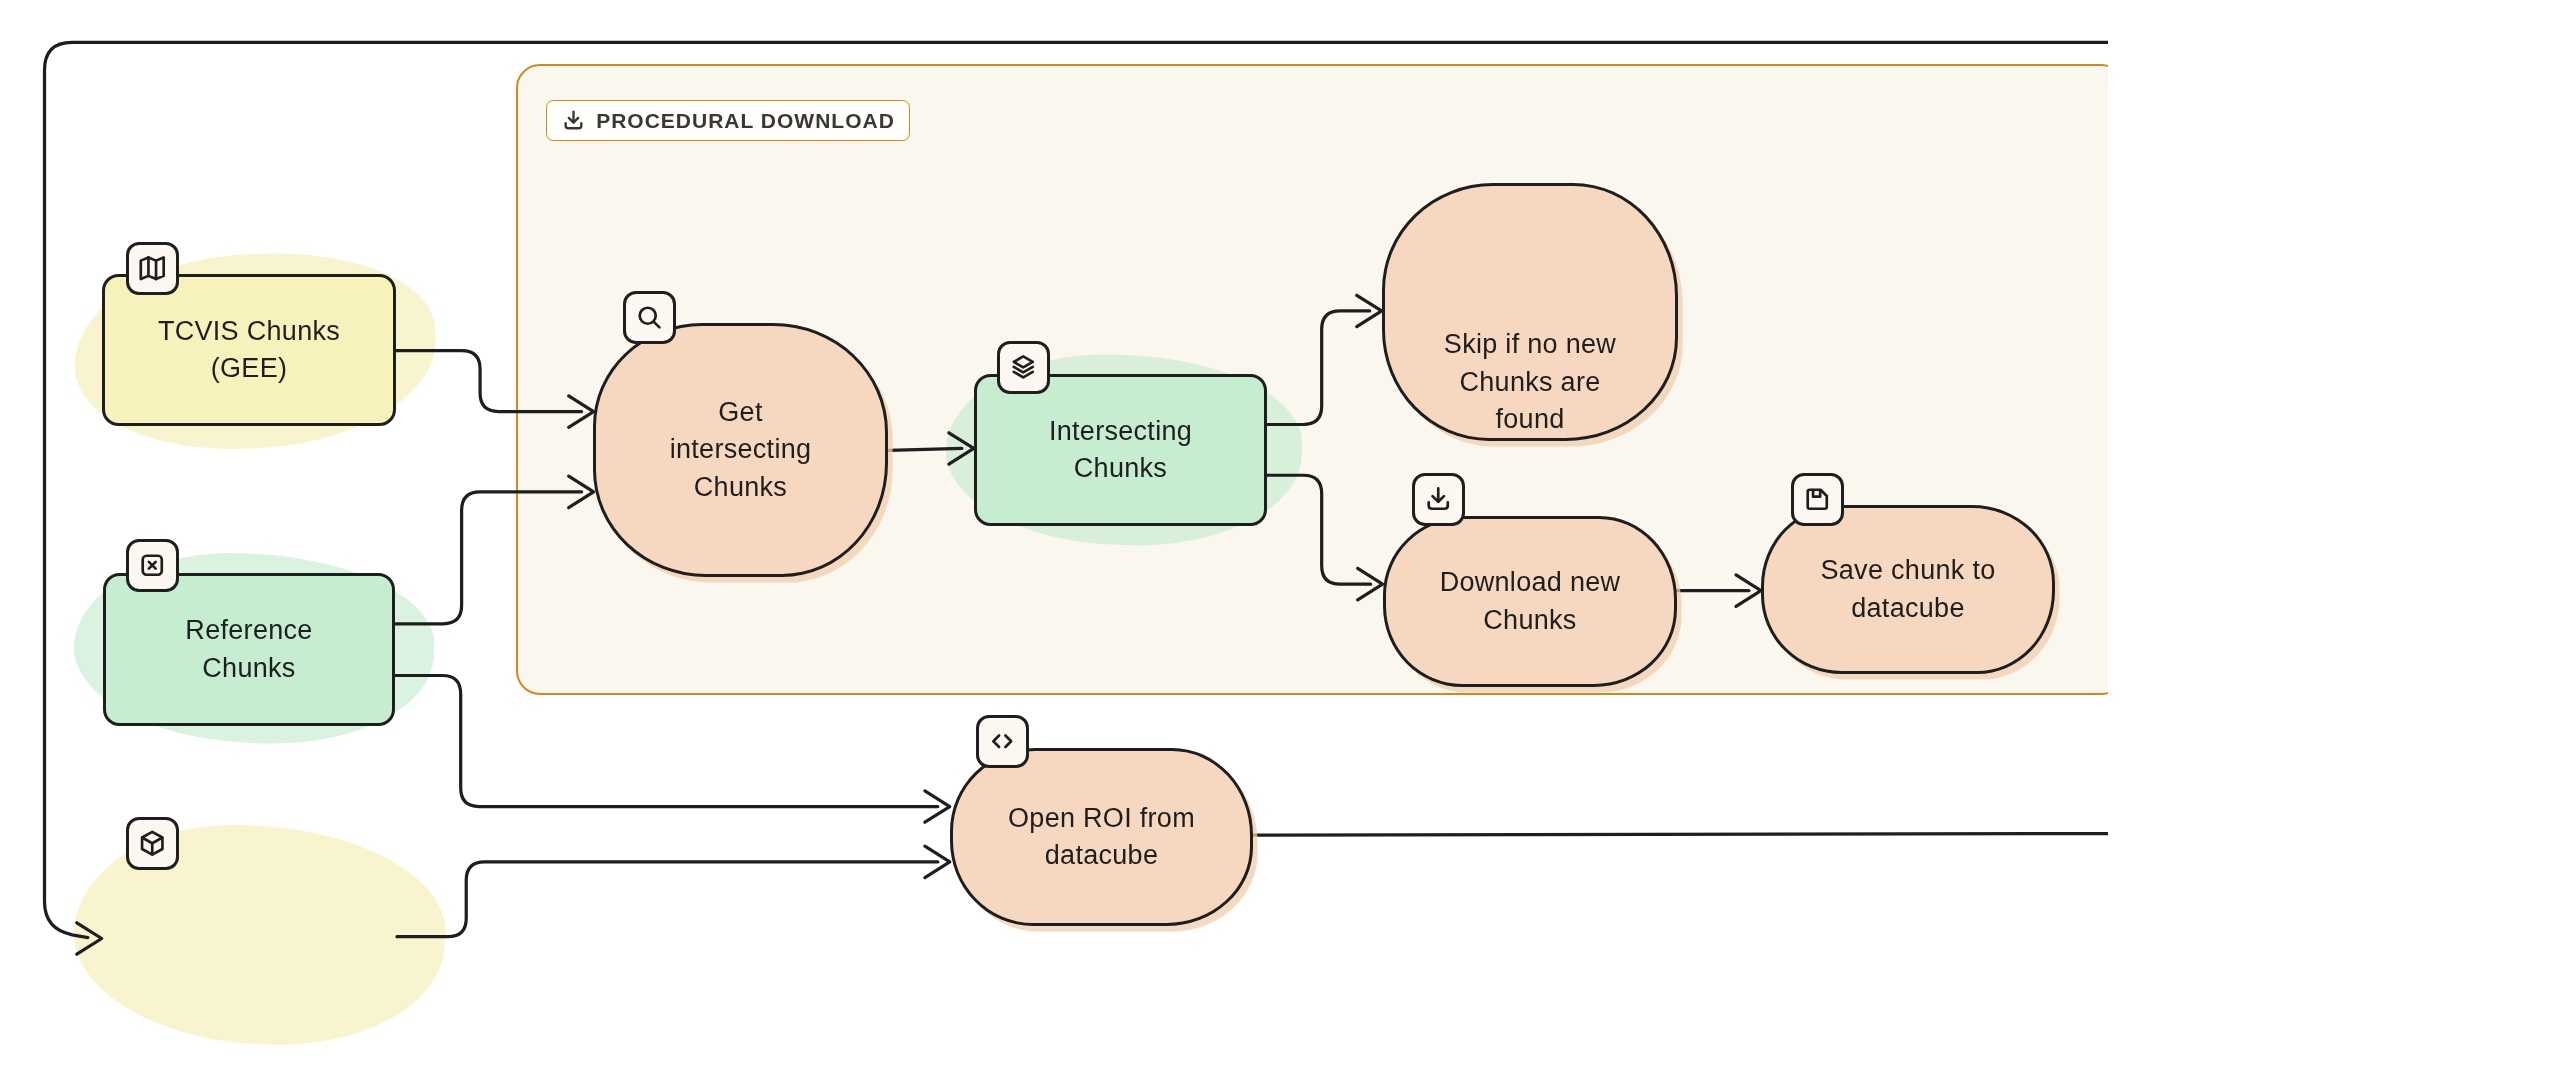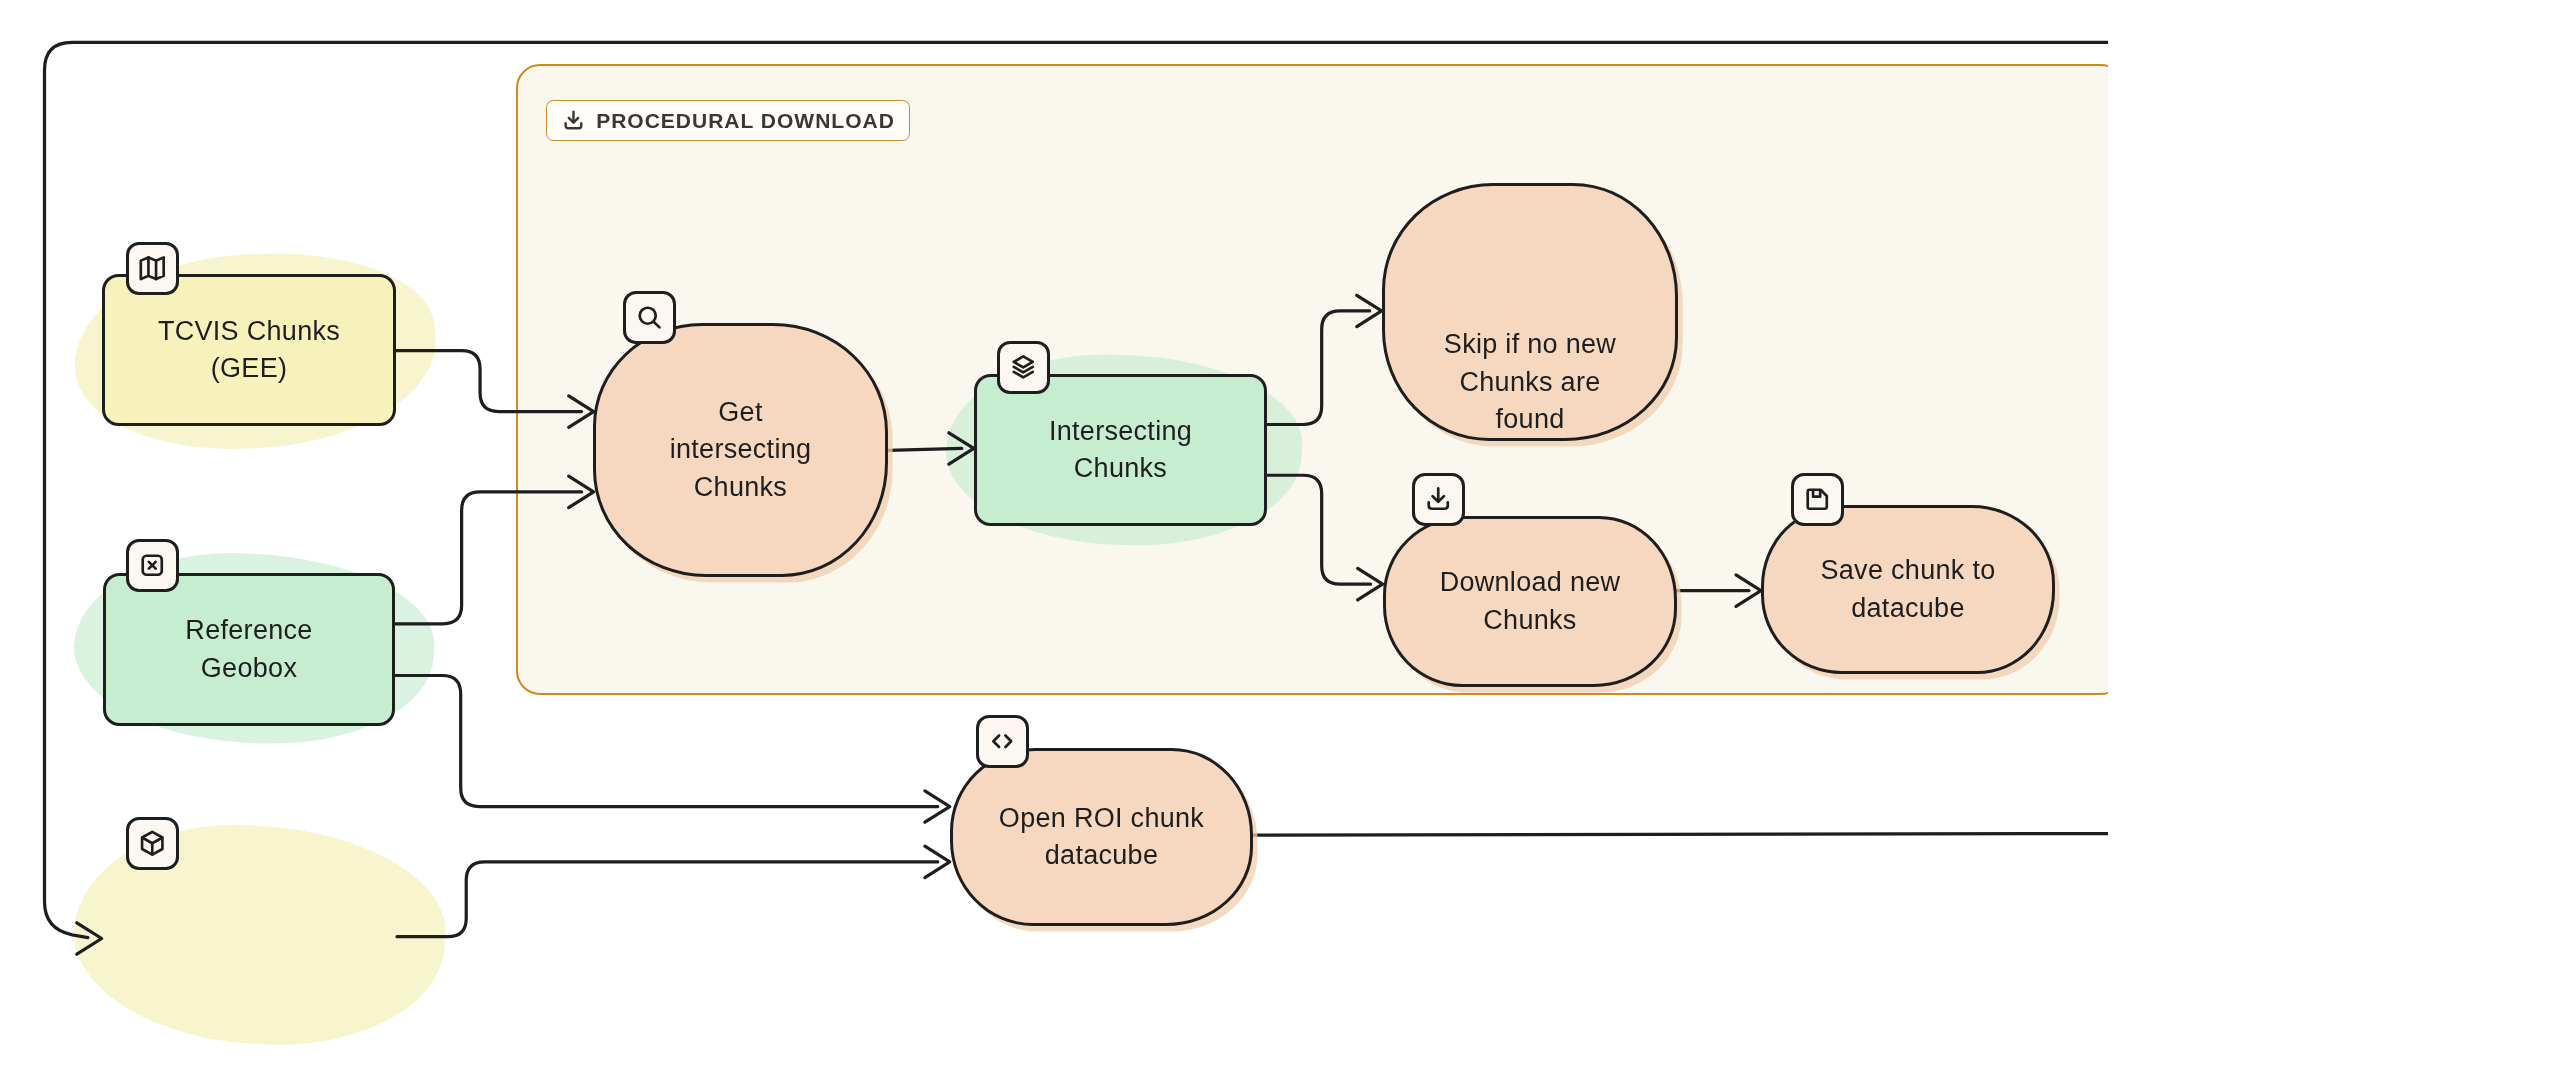--- a/index.html
+++ b/index.html
@@ -101,21 +101,21 @@
     </svg>
     <span class="chip-label">PROCEDURAL DOWNLOAD</span>
   </div>
 
   <div class="node databox fill-yellow" style="left:102px;top:274px;width:294px;height:152px;">
     <div class="label">TCVIS Chunks
 (GEE)</div>
   </div>
   <div class="node databox fill-green" style="left:103px;top:573px;width:292px;height:153px;">
     <div class="label">Reference
-Geobox</div>
+Chunks</div>
   </div>
   <div class="node databox fill-green" style="left:974px;top:374px;width:293px;height:152px;">
     <div class="label">Intersecting
 Chunks</div>
   </div>
 
   <div class="node process" style="left:593px;top:323px;width:295px;height:254px;border-radius:109px 115px 106px 113px / 103px 109px 114px 107px;">
     <div class="label">Get
 intersecting
 Chunks</div>
@@ -127,21 +127,21 @@
   </div>
   <div class="node process" style="left:1383px;top:516px;width:294px;height:171px;border-radius:81px 78px 83px 79px / 79px 83px 78px 81px;">
     <div class="label">Download new
 Chunks</div>
   </div>
   <div class="node process" style="left:1761px;top:505px;width:294px;height:169px;border-radius:79px 83px 78px 81px / 81px 78px 83px 79px;align-items:center;">
     <div class="label">Save chunk to
 datacube</div>
   </div>
   <div class="node process" style="left:950px;top:748px;width:303px;height:178px;border-radius:85px 81px 87px 83px / 83px 87px 79px 85px;">
-    <div class="label">Open ROI chunk
+    <div class="label">Open ROI from
 datacube</div>
   </div>
 
   <div class="badge" style="left:126px;top:242px;">
     <svg viewBox="0 0 24 24">
         <path d="M3 6 L9 3.5 L15 6 L21 3.5 V18 L15 20.5 L9 18 L3 20.5 Z"></path>
     <path d="M9 3.5 V18"></path>
         <path d="M15 6 V20.5"></path>
       </svg>
   </div>

